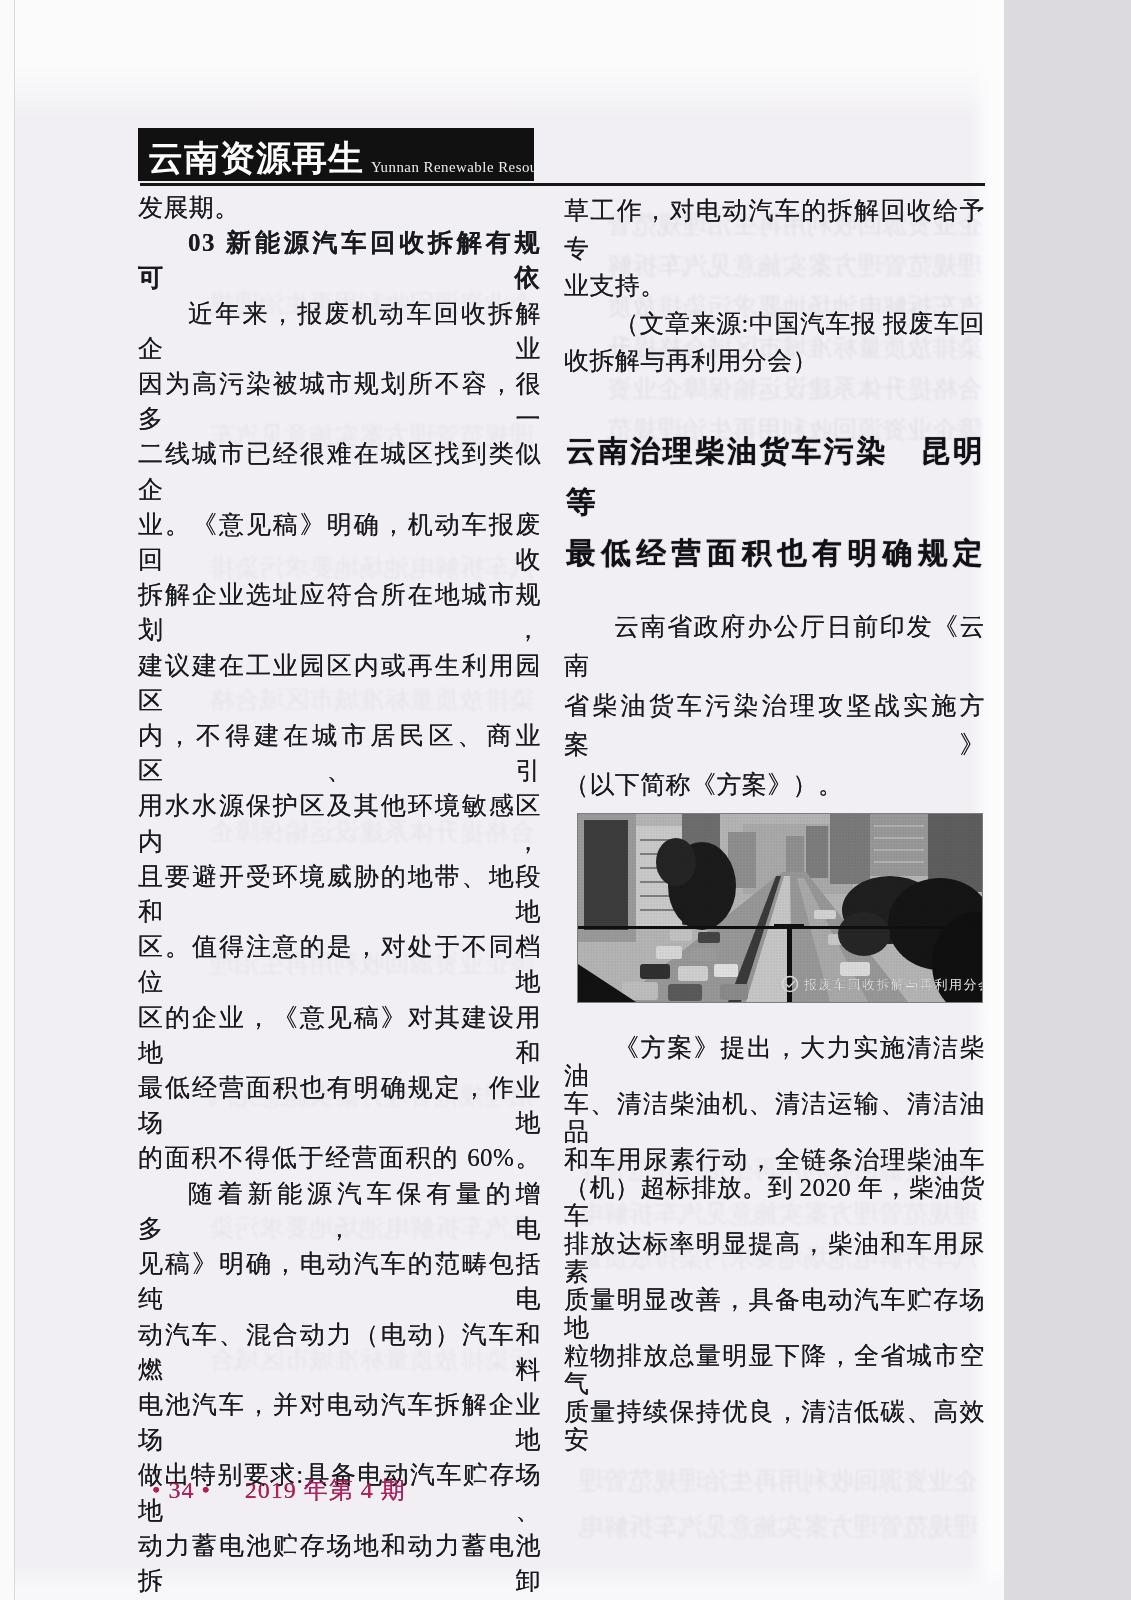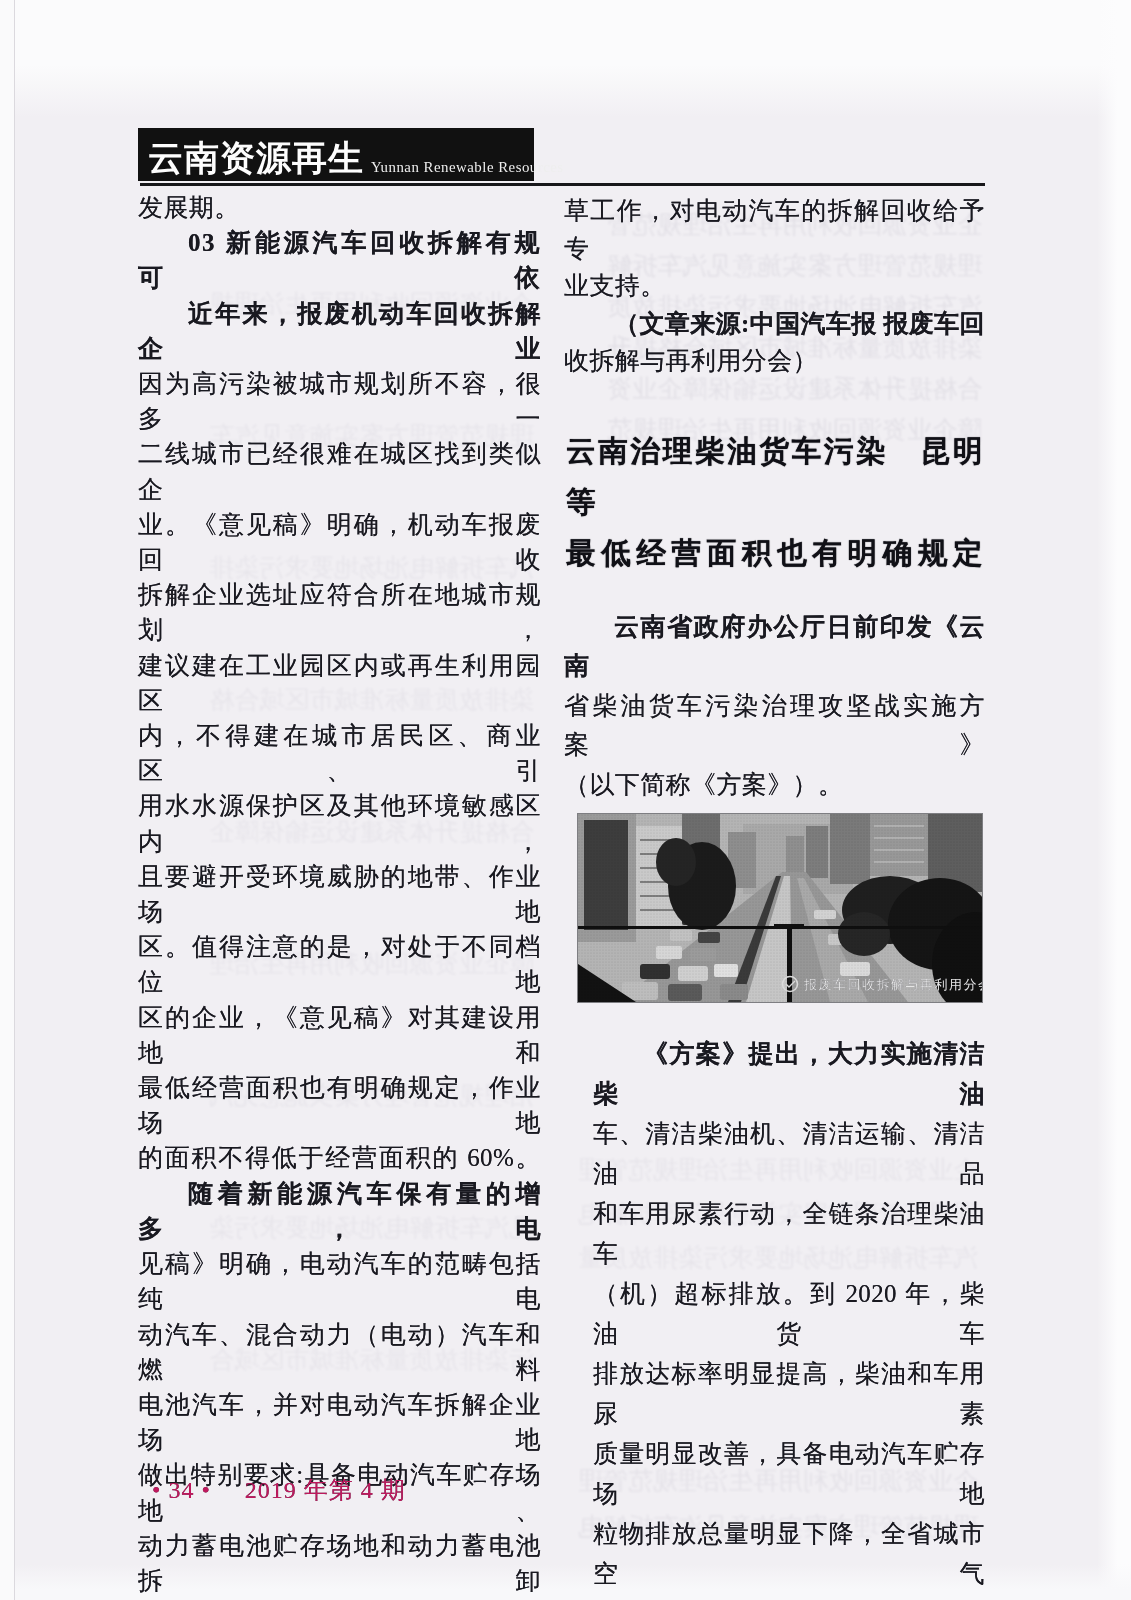--- a/index.html
+++ b/index.html
@@ -1,49 +1,49 @@
 <!DOCTYPE html>
 <html><head>
 <meta charset="utf-8">
 <style>
   html,body{margin:0;padding:0;background:#dcdade;}
-  #canvas{position:relative;width:1131px;height:1600px;background:#f1eff3;overflow:hidden;
+  #canvas{position:relative;width:1004px;height:1600px;background:#f1eff3;overflow:hidden;
           font-family:"Liberation Serif","DejaVu Serif",serif;color:#191920;}
   
   .edge-left{position:absolute;left:0;top:0;bottom:0;width:14px;background:#fafafb;border-right:1px solid #dbd9de;}
   .edge-top{position:absolute;left:0;top:0;right:0;height:118px;background:linear-gradient(180deg,#fbfbfc 55%,rgba(251,251,252,0));}
   .edge-right{position:absolute;right:0;top:0;bottom:0;width:34px;background:linear-gradient(270deg,#fcfcfd 40%,rgba(252,252,253,0));}
   .edge-bottom{position:absolute;left:0;right:0;bottom:0;height:36px;background:linear-gradient(0deg,#f8f8fa 30%,rgba(248,248,250,0));}
   
   .masthead{position:absolute;left:138px;top:128px;width:396px;height:53px;background:#111;
             display:flex;align-items:flex-end;padding:0 0 5px 10px;box-sizing:border-box;white-space:nowrap;}
   .mh-cn{font-family:"DejaVu Sans","Liberation Sans",sans-serif;font-weight:700;font-size:35px;line-height:1;
          color:#fdfdfd;letter-spacing:1px;}
   .mh-en{font-family:"Liberation Serif","DejaVu Serif",serif;font-size:15.5px;color:#eeeeee;margin-left:7px;
          display:inline-block;transform:scaleX(.96);transform-origin:left bottom;letter-spacing:.5px;line-height:1.25;}
   .mh-rule{position:absolute;left:140px;top:183px;width:845px;height:3px;background:#17171a;}
   
   .col{position:absolute;font-size:25px;letter-spacing:.4px;text-shadow:0 0 .6px rgba(22,22,34,.8);}
   .col-left{left:138px;top:190px;width:403px;}
   .col-right{left:564px;top:192px;width:421px;}
   .tl{text-align:left;text-justify:inter-character;}
   .tl.just{text-align:justify;text-align-last:justify;}
-  .tl.ind{text-indent:2em;font-weight:bold;}
+  .tl.ind{text-indent:2em;}
   .col-left .tl{line-height:35.2px;}
   .para.heading .tl{font-weight:700;font-family:"Liberation Serif","DejaVu Serif",serif;letter-spacing:1.5px;}
   .topblock .tl{line-height:37.5px;}
   .article2-title{margin-top:46px;padding:0 2px;}
   .article2-title .t2l{font-family:"DejaVu Sans","Liberation Sans",sans-serif;font-weight:800;font-size:29.5px;
         line-height:51px;text-align:justify;text-align-last:justify;color:#101016;text-shadow:0 0 1px rgba(10,10,16,.9);}
   .a2p1{margin-top:28px;}
   .a2p1 .tl{line-height:39.5px;}
   .photo{position:relative;margin:10px 0 0 14px;width:404px;height:188px;outline:1px solid #7e7e82;background:#9a9a9a;}
   .photo svg{display:block;}
   .a2p2{margin-top:32px;}
-  .a2p2 .tl{line-height:40px;margin-left:29px;}
+  .a2p2 .tl{line-height:28px;}
   
   .footer{position:absolute;left:152px;top:1474px;font-size:24px;letter-spacing:1px;color:#be185d;
           text-shadow:0 0 .6px rgba(22,22,34,.8);}
   .footer .pgno{margin-right:34px;}
   
   .ghost{position:absolute;white-space:pre-line;transform:scaleX(-1);filter:blur(1.2px);color:#4d4866;
          pointer-events:none;font-size:25px;}
   .g1{left:596px;top:204px;width:386px;line-height:41px;opacity:.085;}
   .g2{left:578px;top:1148px;width:400px;line-height:44px;opacity:.06;}
   .g3{left:150px;top:238px;width:384px;line-height:132px;opacity:.055;}
@@ -95,21 +95,21 @@
       </div>
       <div class="para">
         <div class="tl just ind">近年来，报废机动车回收拆解企业</div>
         <div class="tl just">因为高污染被城市规划所不容，很多一</div>
         <div class="tl just">二线城市已经很难在城区找到类似企</div>
         <div class="tl just">业。《意见稿》明确，机动车报废回收</div>
         <div class="tl just">拆解企业选址应符合所在地城市规划，</div>
         <div class="tl just">建议建在工业园区内或再生利用园区</div>
         <div class="tl just">内，不得建在城市居民区、商业区、引</div>
         <div class="tl just">用水水源保护区及其他环境敏感区内，</div>
-        <div class="tl just">且要避开受环境威胁的地带、作业场地</div>
+        <div class="tl just">且要避开受环境威胁的地带、地段和地</div>
         <div class="tl just">区。值得注意的是，对处于不同档位地</div>
         <div class="tl just">区的企业，《意见稿》对其建设用地和</div>
         <div class="tl just">最低经营面积也有明确规定，作业场地</div>
         <div class="tl just">的面积不得低于经营面积的 60%。</div>
       </div>
       <div class="para">
         <div class="tl just ind">随着新能源汽车保有量的增多，电</div>
         <div class="tl just">见稿》明确，电动汽车的范畴包括纯电</div>
         <div class="tl just">动汽车、混合动力（电动）汽车和燃料</div>
         <div class="tl just">电池汽车，并对电动汽车拆解企业场地</div>

